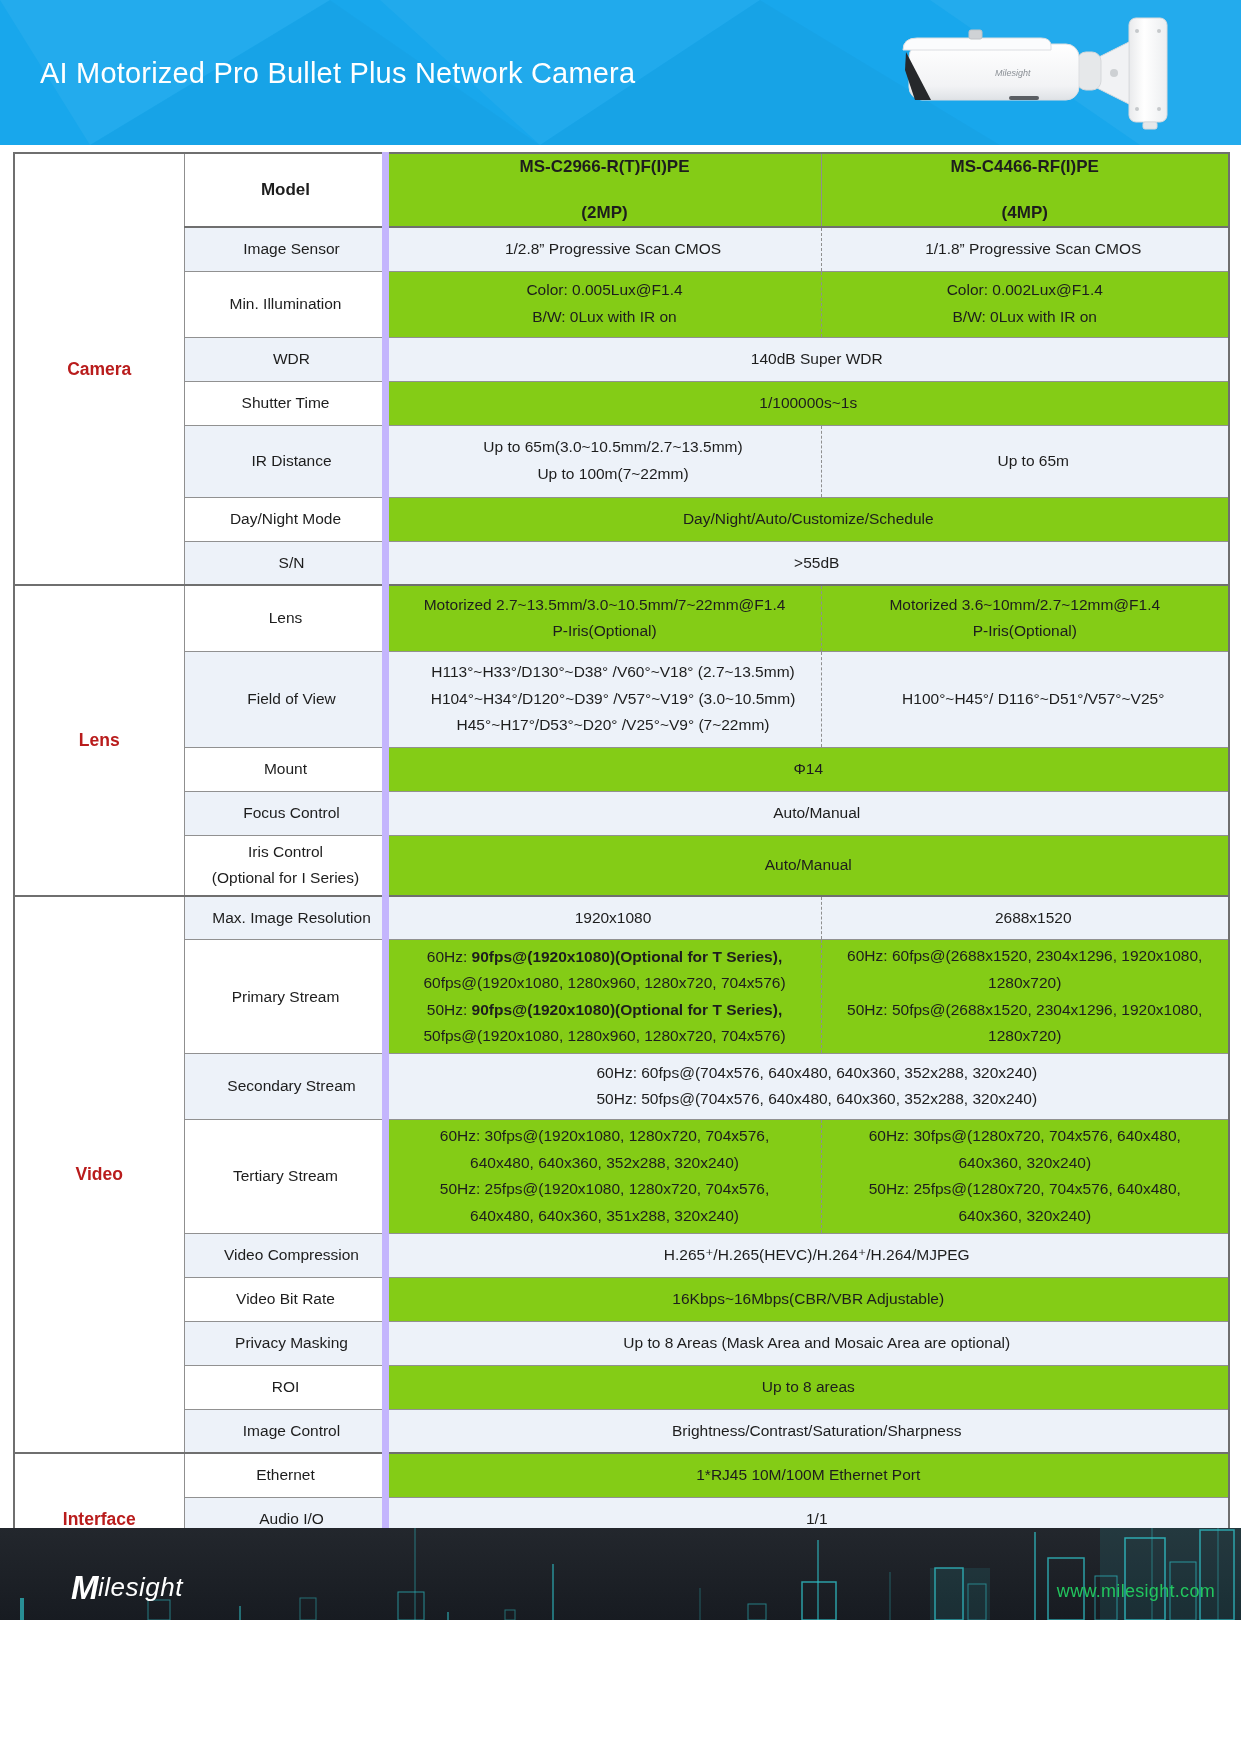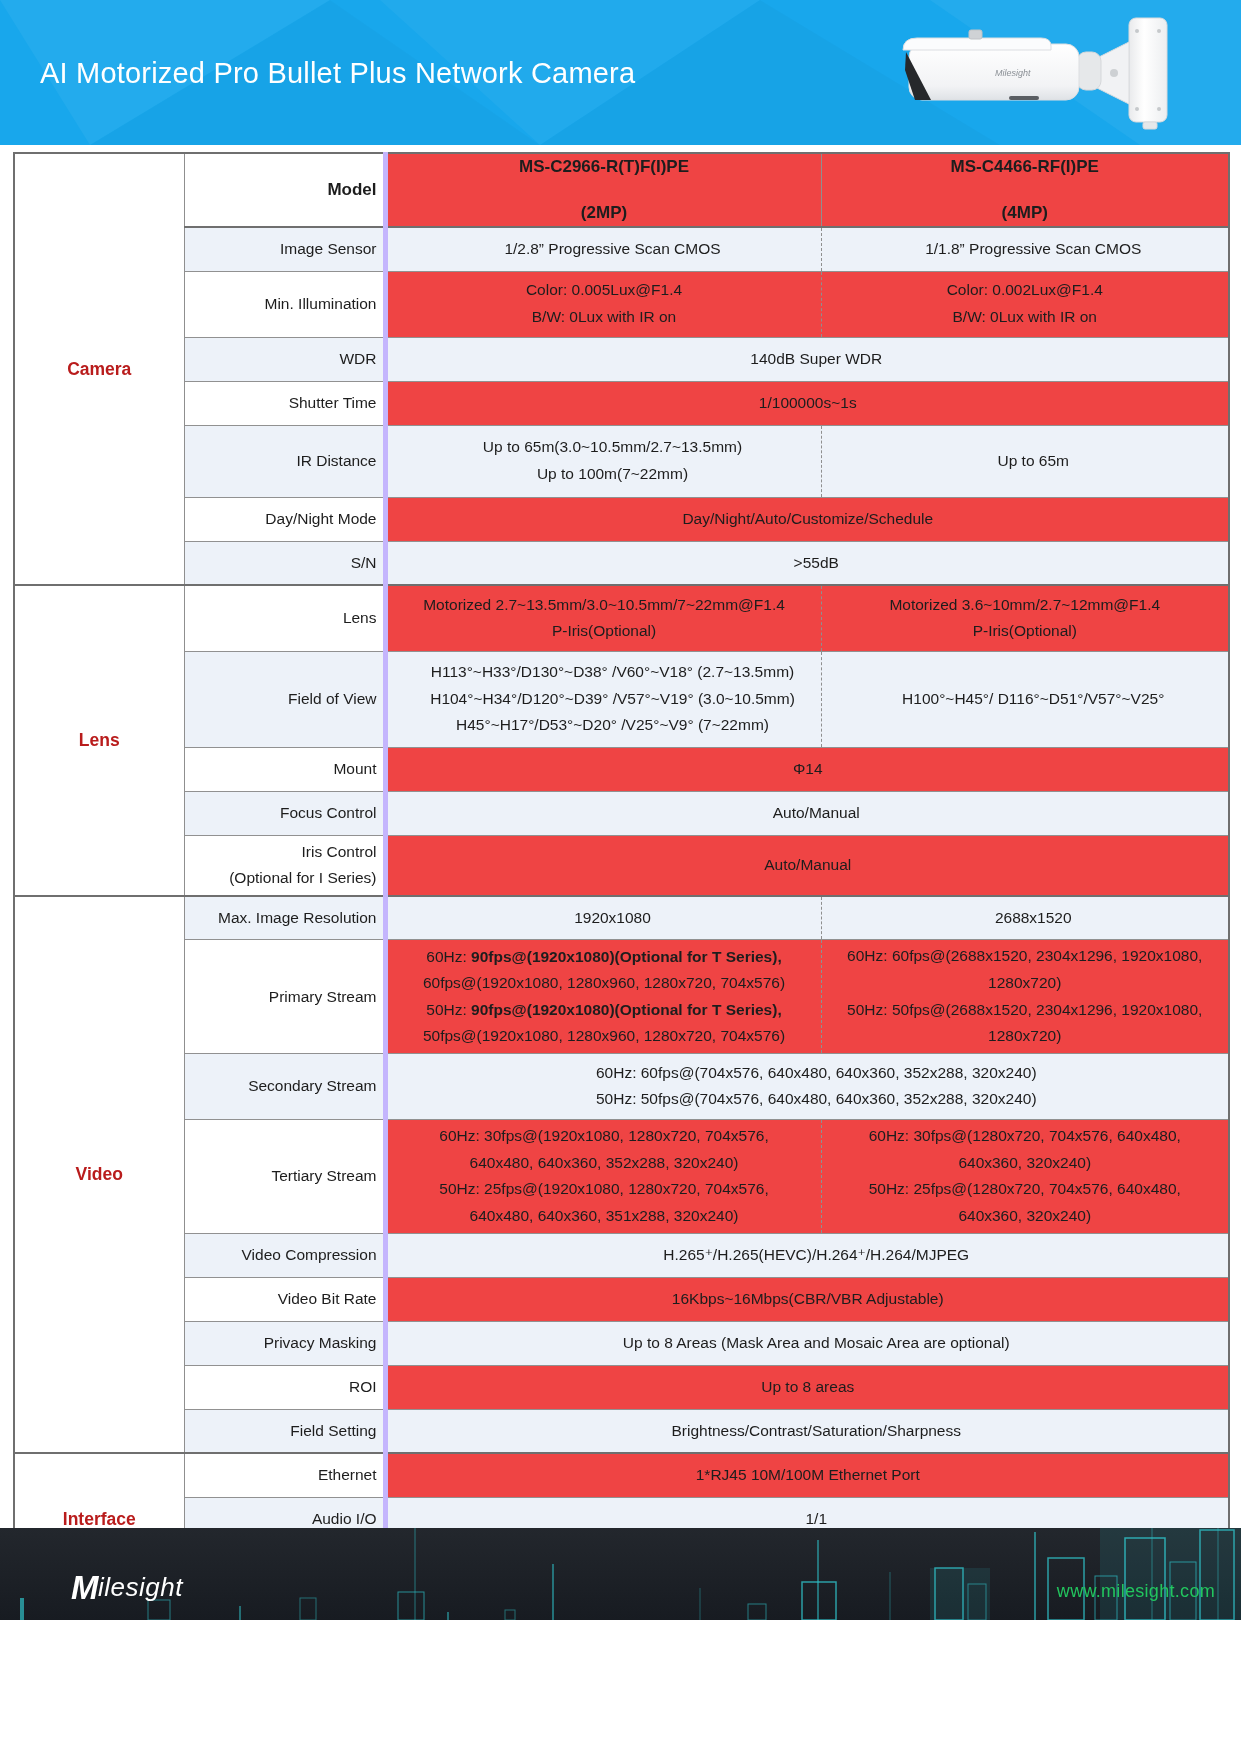--- a/index.html
+++ b/index.html
@@ -14,22 +14,22 @@
   .camera-art{position:absolute;right:70px;top:10px;z-index:2;}
 
   
   .spec-wrap{position:absolute;left:13px;top:152px;width:1215px;}
   table.spec{border-collapse:collapse;table-layout:fixed;width:1215px;
         border:2px solid #6f6f6f;font-size:15.5px;color:#1d1d1d;}
   col.c-cat{width:170px;} col.c-lbl{width:201px;} col.c-v1{width:436px;} col.c-v2{width:408px;}
   td{border-top:1px solid #919191;border-bottom:1px solid #919191;vertical-align:middle;padding:3px 6px;}
   td.cat{background:#ffffff;text-align:center;font-weight:bold;font-size:17.5px;
         border-right:1px solid #8f8f8f;color:#b91c1c;}
-  td.lbl{text-align:right;padding-left:11px;border-right:5px solid #c4b5fd;background:#fff;}
-  td.val{text-align:center;background:#ef4444;}
+  td.lbl{text-align:center;padding-left:11px;border-right:7px solid #c4b5fd;background:#fff;}
+  td.val{text-align:center;background:#84cc16;}
   td.valL{border-right:none;}
   td.valR{border-left:1px dashed #8f8f8f;}
   td.solidL{border-left:1px solid #8f8f8f;}
   tr.alt td.lbl, tr.alt td.val{background:#edf2f9;padding-left:23px;}
   tr.sec-start td{border-top:2px solid #6f6f6f;}
   tr.hdr-row td{border-bottom:2px solid #6f6f6f;}
   .pre{white-space:pre-line;line-height:1.72;}
   .hdr{font-weight:bold;font-size:17px;}
   .hdr .mp{margin-top:26px;}
   .ln{line-height:1.7;}
@@ -227,21 +227,21 @@
     </tr>
     <tr class="h44 alt">
       <td class="lbl">Privacy Masking</td>
       <td class="val" colspan="2">Up to 8 Areas (Mask Area and Mosaic Area are optional)</td>
     </tr>
     <tr class="h44">
       <td class="lbl">ROI</td>
       <td class="val" colspan="2">Up to 8 areas</td>
     </tr>
     <tr class="h44 alt">
-      <td class="lbl">Field Setting</td>
+      <td class="lbl">Image Control</td>
       <td class="val" colspan="2">Brightness/Contrast/Saturation/Sharpness</td>
     </tr>
 
     <tr class="h44 sec-start">
       <td class="cat" rowspan="3">Interface</td>
       <td class="lbl">Ethernet</td>
       <td class="val" colspan="2">1*RJ45 10M/100M Ethernet Port</td>
     </tr>
     <tr class="h44 alt">
       <td class="lbl">Audio I/O</td>

